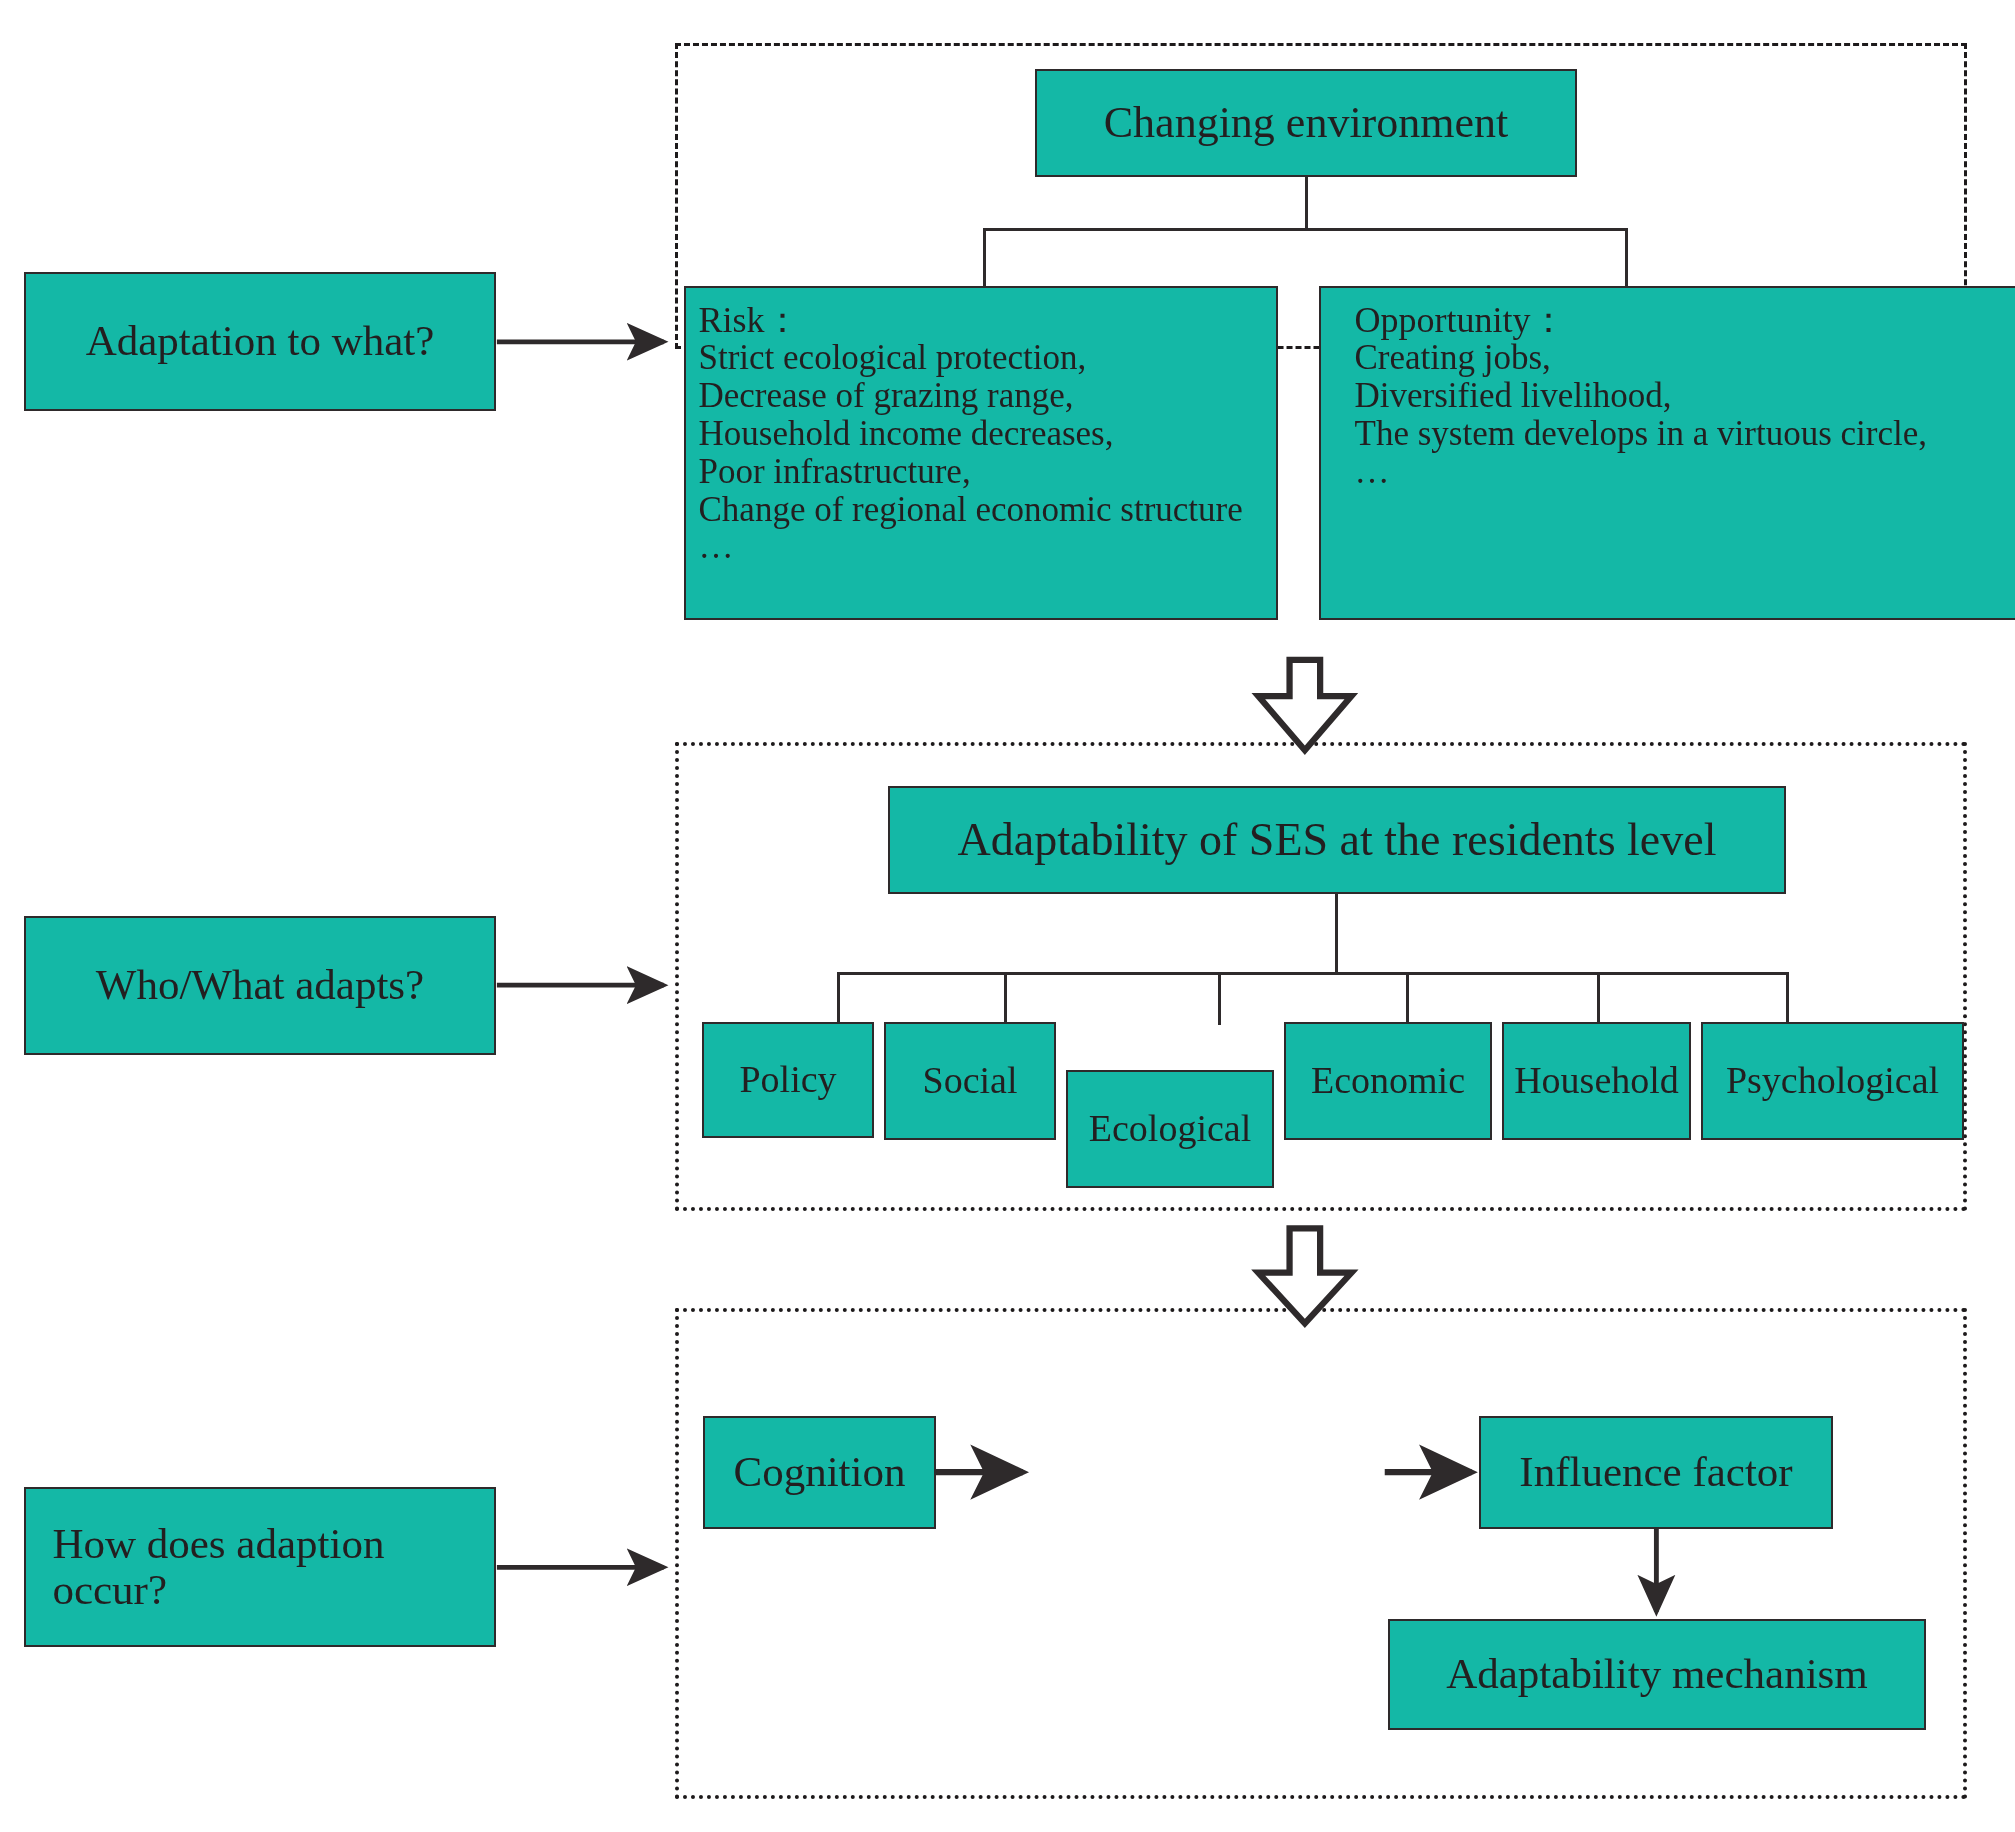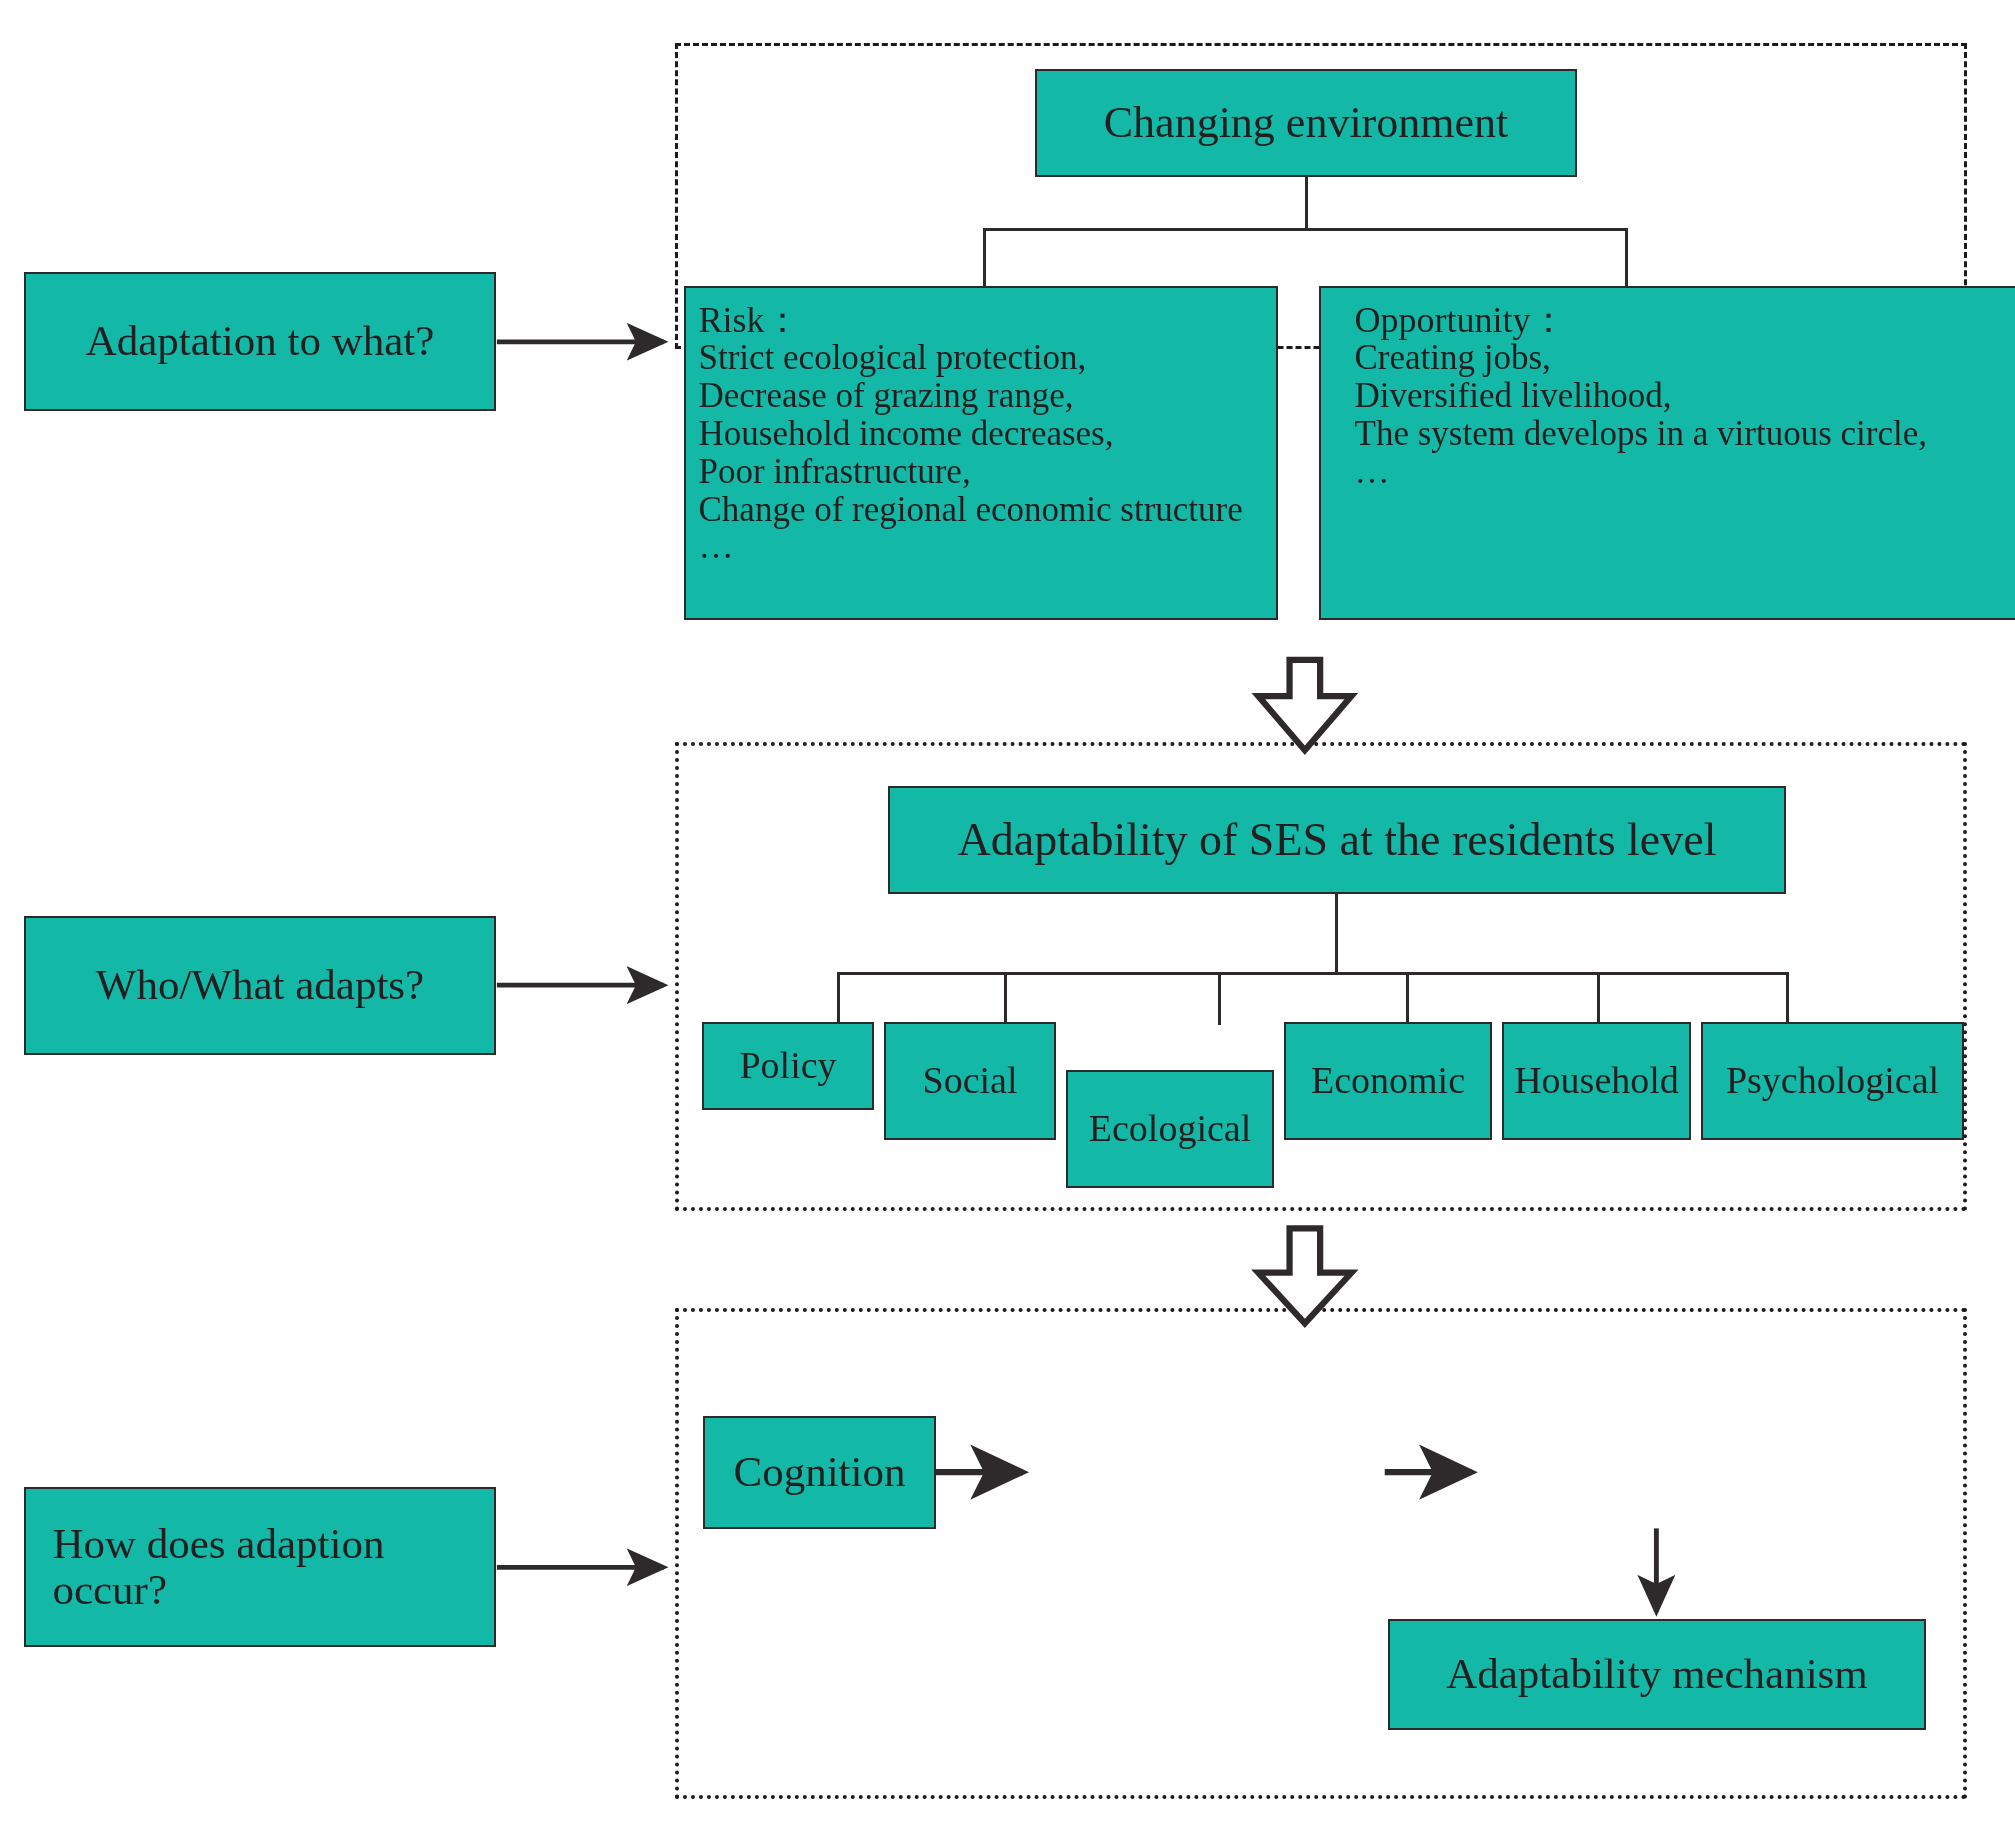--- a/index.html
+++ b/index.html
@@ -141,41 +141,44 @@
   <div class="vline" style="left:1335px; top:894px; height:80px;"></div>
   <div class="hline" style="left:837px; top:972px; width:952px;"></div>
 
   <div class="vline" style="left:837px; top:972px; height:53px;"></div>
   <div class="vline" style="left:1004px; top:972px; height:53px;"></div>
   <div class="vline" style="left:1218px; top:972px; height:53px;"></div>
   <div class="vline" style="left:1406px; top:972px; height:53px;"></div>
   <div class="vline" style="left:1597px; top:972px; height:53px;"></div>
   <div class="vline" style="left:1786px; top:972px; height:53px;"></div>
 
-  <div class="box t-cat" style="left:702px; top:1022px; width:172px; height:88px;">
+  <div class="box t-cat" style="left:702px; top:1022px; width:172px; height:116px;">
     <span class="txt">Policy</span>
   </div>
   <div class="box t-cat" style="left:884px; top:1022px; width:172px; height:118px;">
     <span class="txt">Social</span>
   </div>
   <div class="box t-cat" style="left:1066px; top:1022px; width:208px; height:118px;margin-top:48px;">
     <span class="txt">Ecological</span>
   </div>
   <div class="box t-cat" style="left:1284px; top:1022px; width:208px; height:118px;">
     <span class="txt">Economic</span>
   </div>
   <div class="box t-cat" style="left:1502px; top:1022px; width:189px; height:118px;">
     <span class="txt">Household</span>
   </div>
   <div class="box t-cat" style="left:1701px; top:1022px; width:263px; height:118px;">
     <span class="txt">Psychological</span>
   </div>
 
   <div class="box t-flow" style="left:703px; top:1416px; width:233px; height:113px;">
     <span class="txt">Cognition</span>
+  </div>
+  <div class="box t-flow" style="left:1479px; top:1416px; width:354px; height:113px;">
+    <span class="txt">Influence factor</span>
   </div>
   <div class="box t-flow" style="left:1388px; top:1619px; width:538px; height:111px;">
     <span class="txt">Adaptability mechanism</span>
   </div>
 
   <svg class="svglayer" viewBox="0 0 2900 2637" xmlns="http://www.w3.org/2000/svg">
     <defs>
       <marker id="ah" markerWidth="9" markerHeight="9" refX="7.6" refY="4.5" orient="auto" markerUnits="strokeWidth">
         <path d="M0,0.6 L8.6,4.5 L0,8.4 L1.9,4.5 Z" fill="#2e2a2b"></path>
       </marker>

